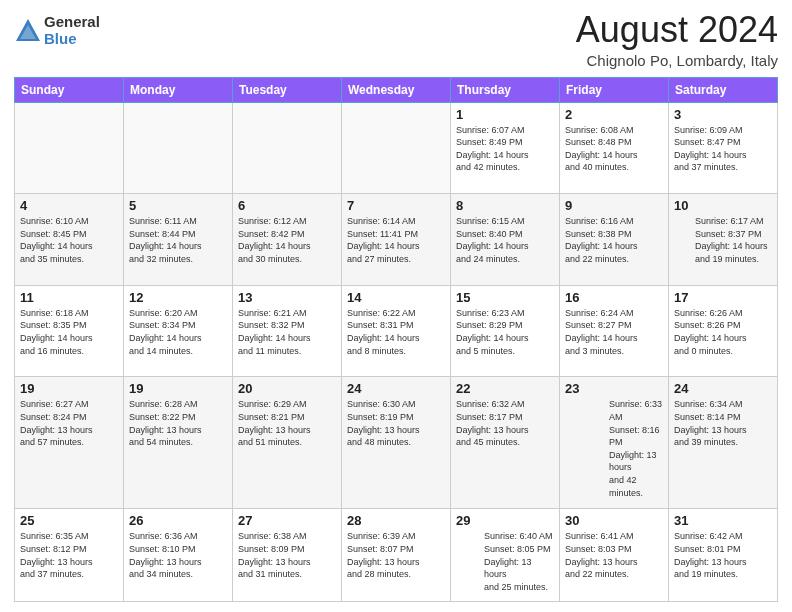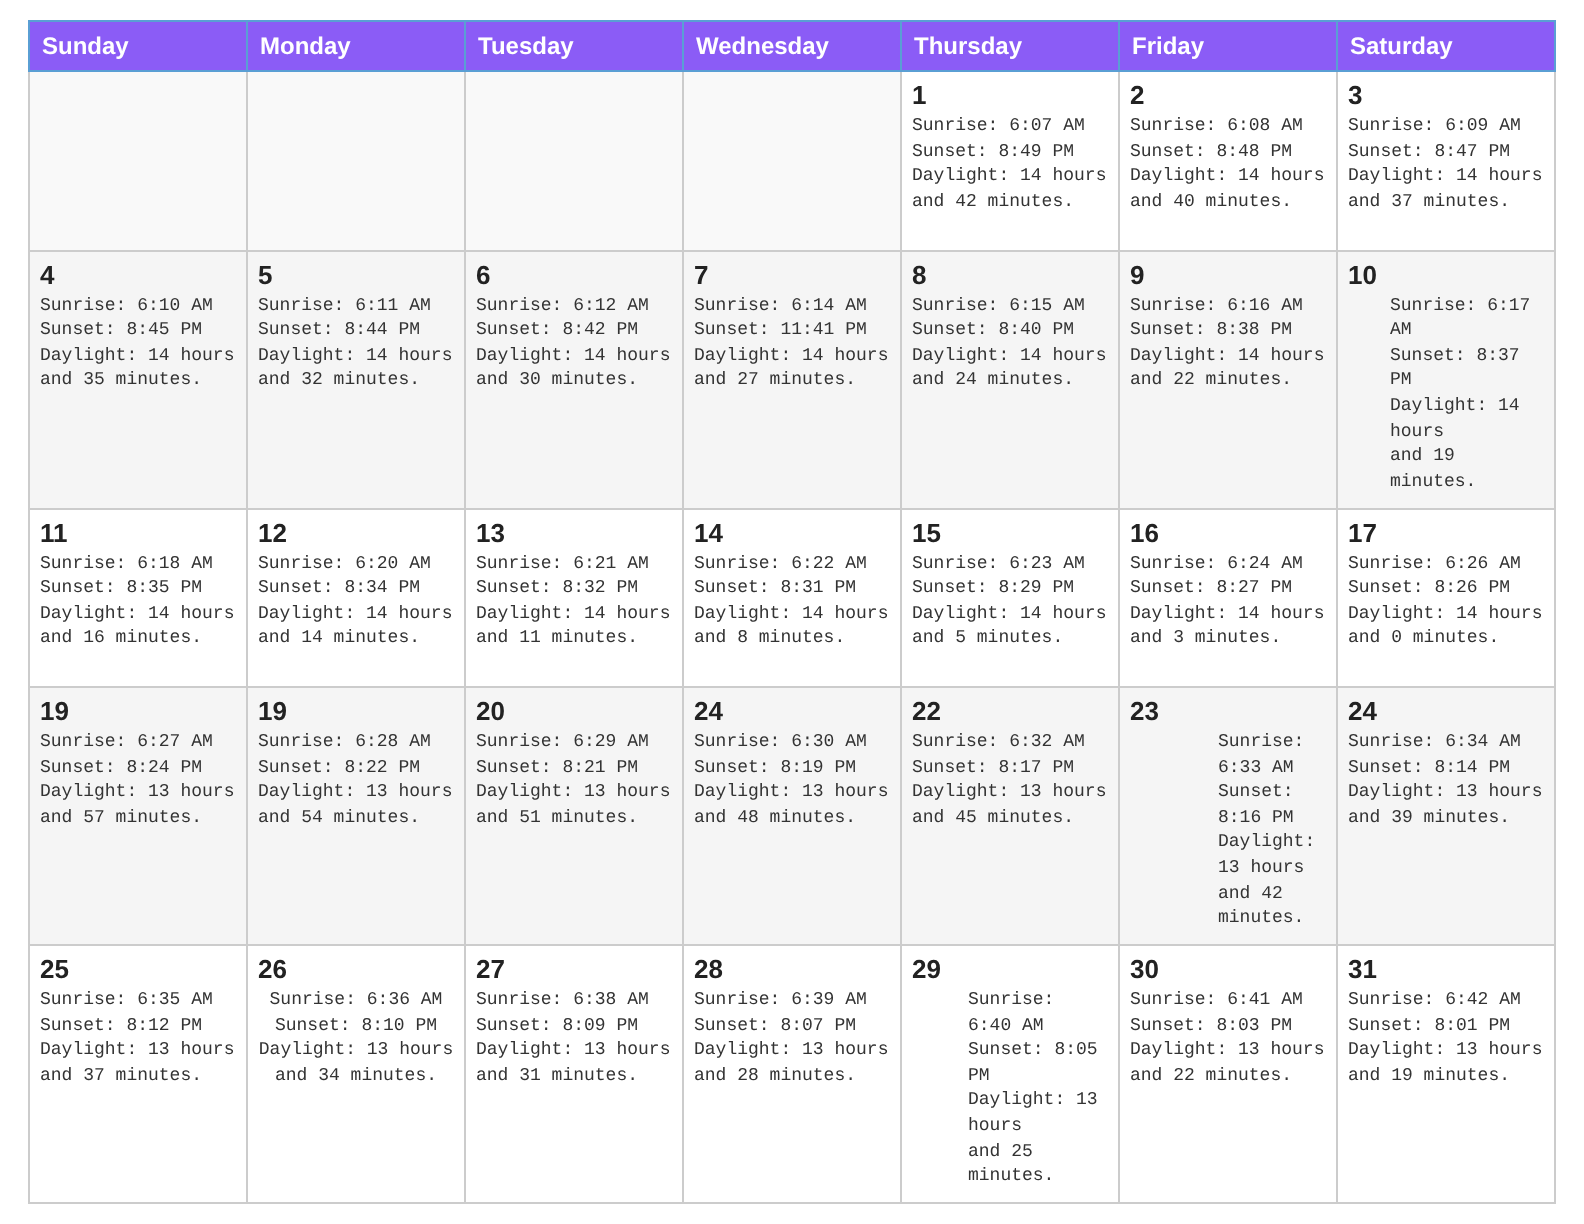--- a/index.html
+++ b/index.html
@@ -96,30 +96,45 @@
       font-size: 13px;
       font-weight: bold;
       color: #222;
       display: block;
       margin-bottom: 2px;
     }
     .day-info {
       font-size: 9px;
       color: #333;
       line-height: 1.4;
-      font-family: Liberation Mono, monospace;
     }
     tr:nth-child(even) td:not(.empty) {
       background: #f5f5f5;
     }
   </style>
 </head>
 <body>
 
 <div class="page">
+  <div class="header">
+    <div class="logo">
+      <svg class="logo-icon" viewBox="0 0 28 28">
+        <polygon points="14,2 26,24 2,24" fill="#3a7fc1"></polygon>
+        <polygon points="14,8 22,22 6,22" fill="#fff" opacity="0.3"></polygon>
+      </svg>
+      <div class="logo-text">
+        <span class="logo-general">General</span>
+        <span class="logo-blue">Blue</span>
+      </div>
+    </div>
+    <div class="title-block">
+      <div class="month-title">August 2024</div>
+      <div class="location">Chignolo Po, Lombardy, Italy</div>
+    </div>
+  </div>
 
   <table class="calendar">
     <thead>
       <tr>
           <th>Sunday</th>
           <th>Monday</th>
           <th>Tuesday</th>
           <th>Wednesday</th>
           <th>Thursday</th>
           <th>Friday</th>
@@ -310,21 +325,21 @@
         <tr>
           <td>
             <span class="day-num">25</span>
             <div class="day-info" style="white-space: pre-line;">Sunrise: 6:35 AM
 Sunset: 8:12 PM
 Daylight: 13 hours
 and 37 minutes.</div>
           </td>
           <td>
             <span class="day-num">26</span>
-            <div class="day-info" style="white-space: pre-line; text-align: center;">Sunrise: 6:36 AM
+            <div class="day-info" style="white-space: pre-line;">Sunrise: 6:36 AM
 Sunset: 8:10 PM
 Daylight: 13 hours
 and 34 minutes.</div>
           </td>
           <td>
             <span class="day-num">27</span>
             <div class="day-info" style="white-space: pre-line;">Sunrise: 6:38 AM
 Sunset: 8:09 PM
 Daylight: 13 hours
 and 31 minutes.</div>

